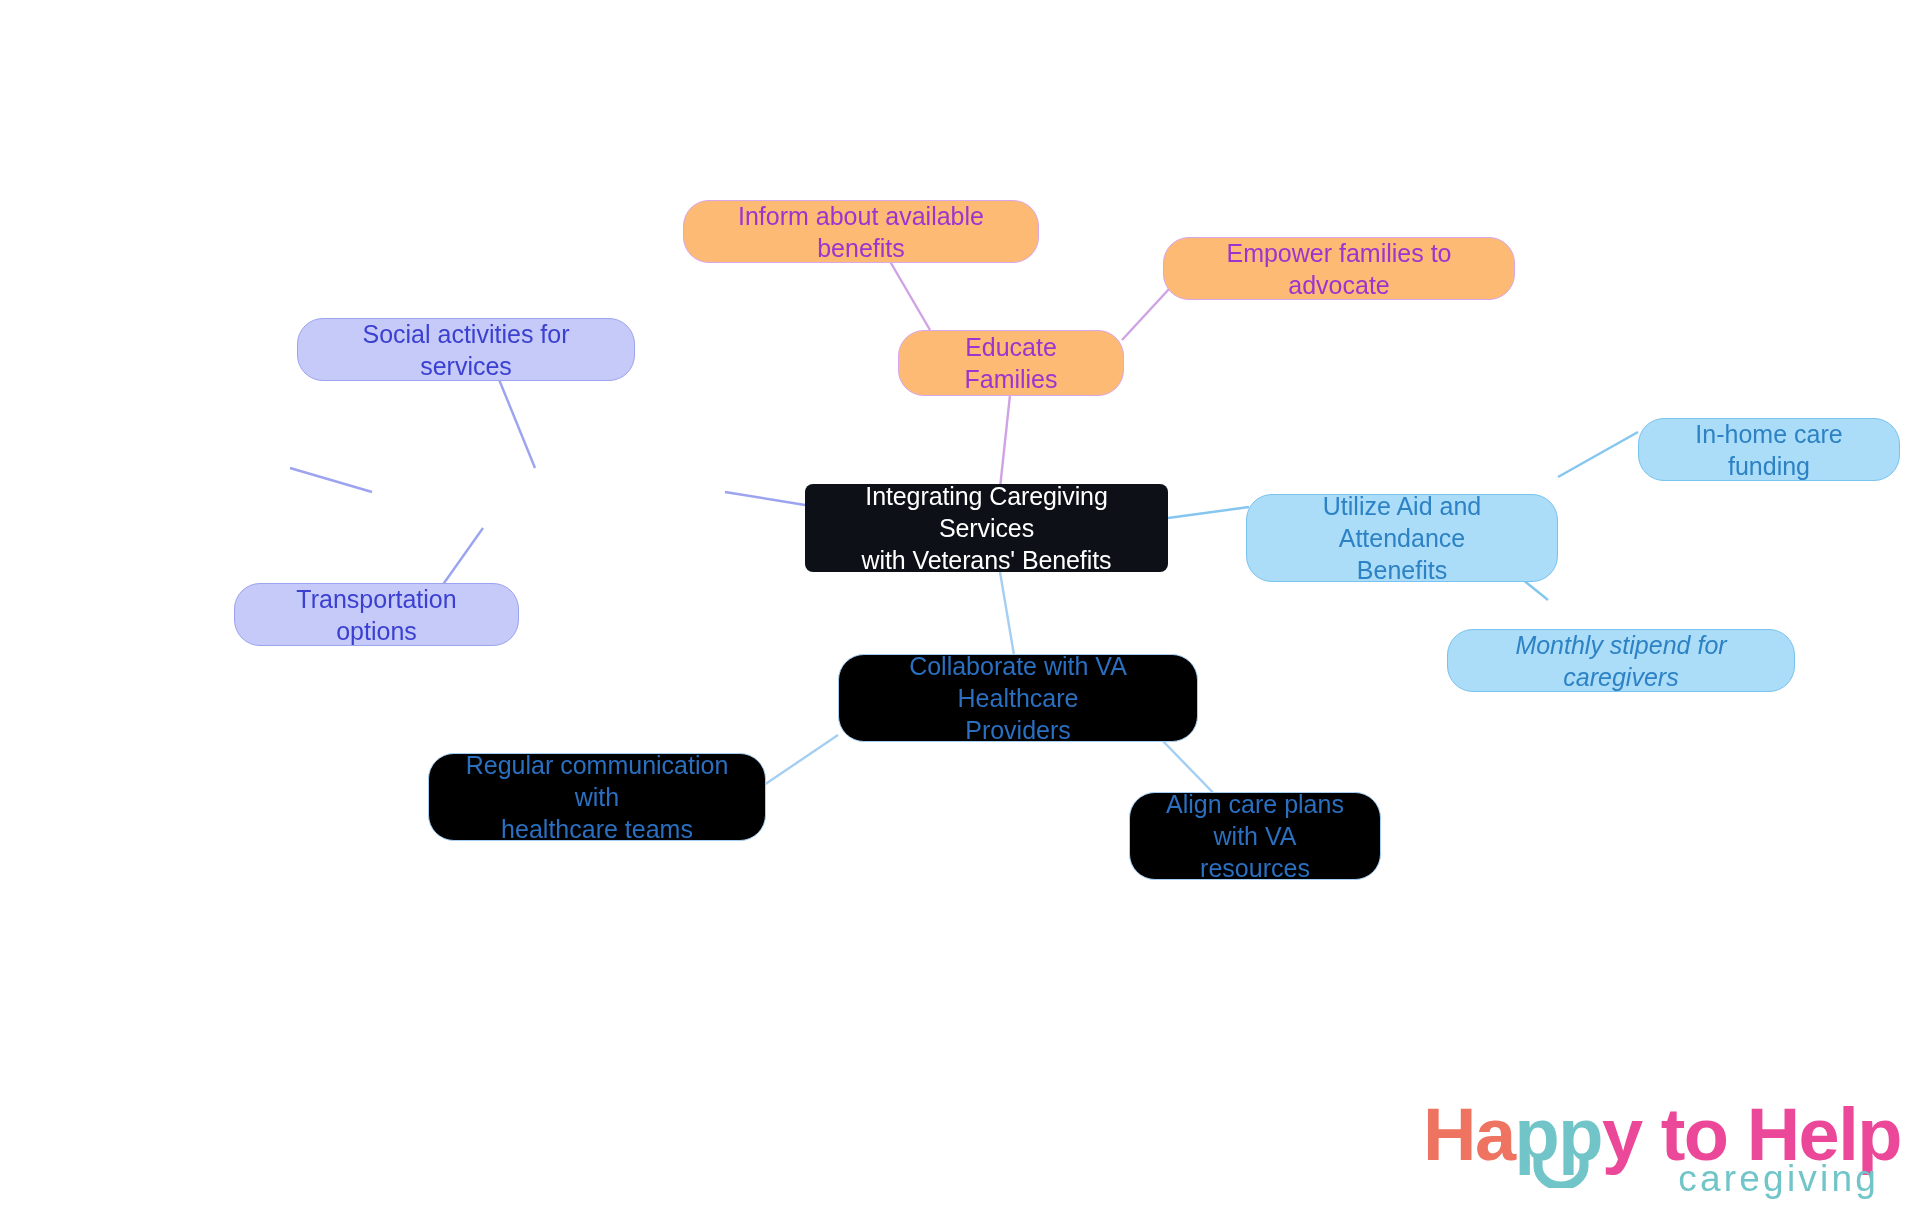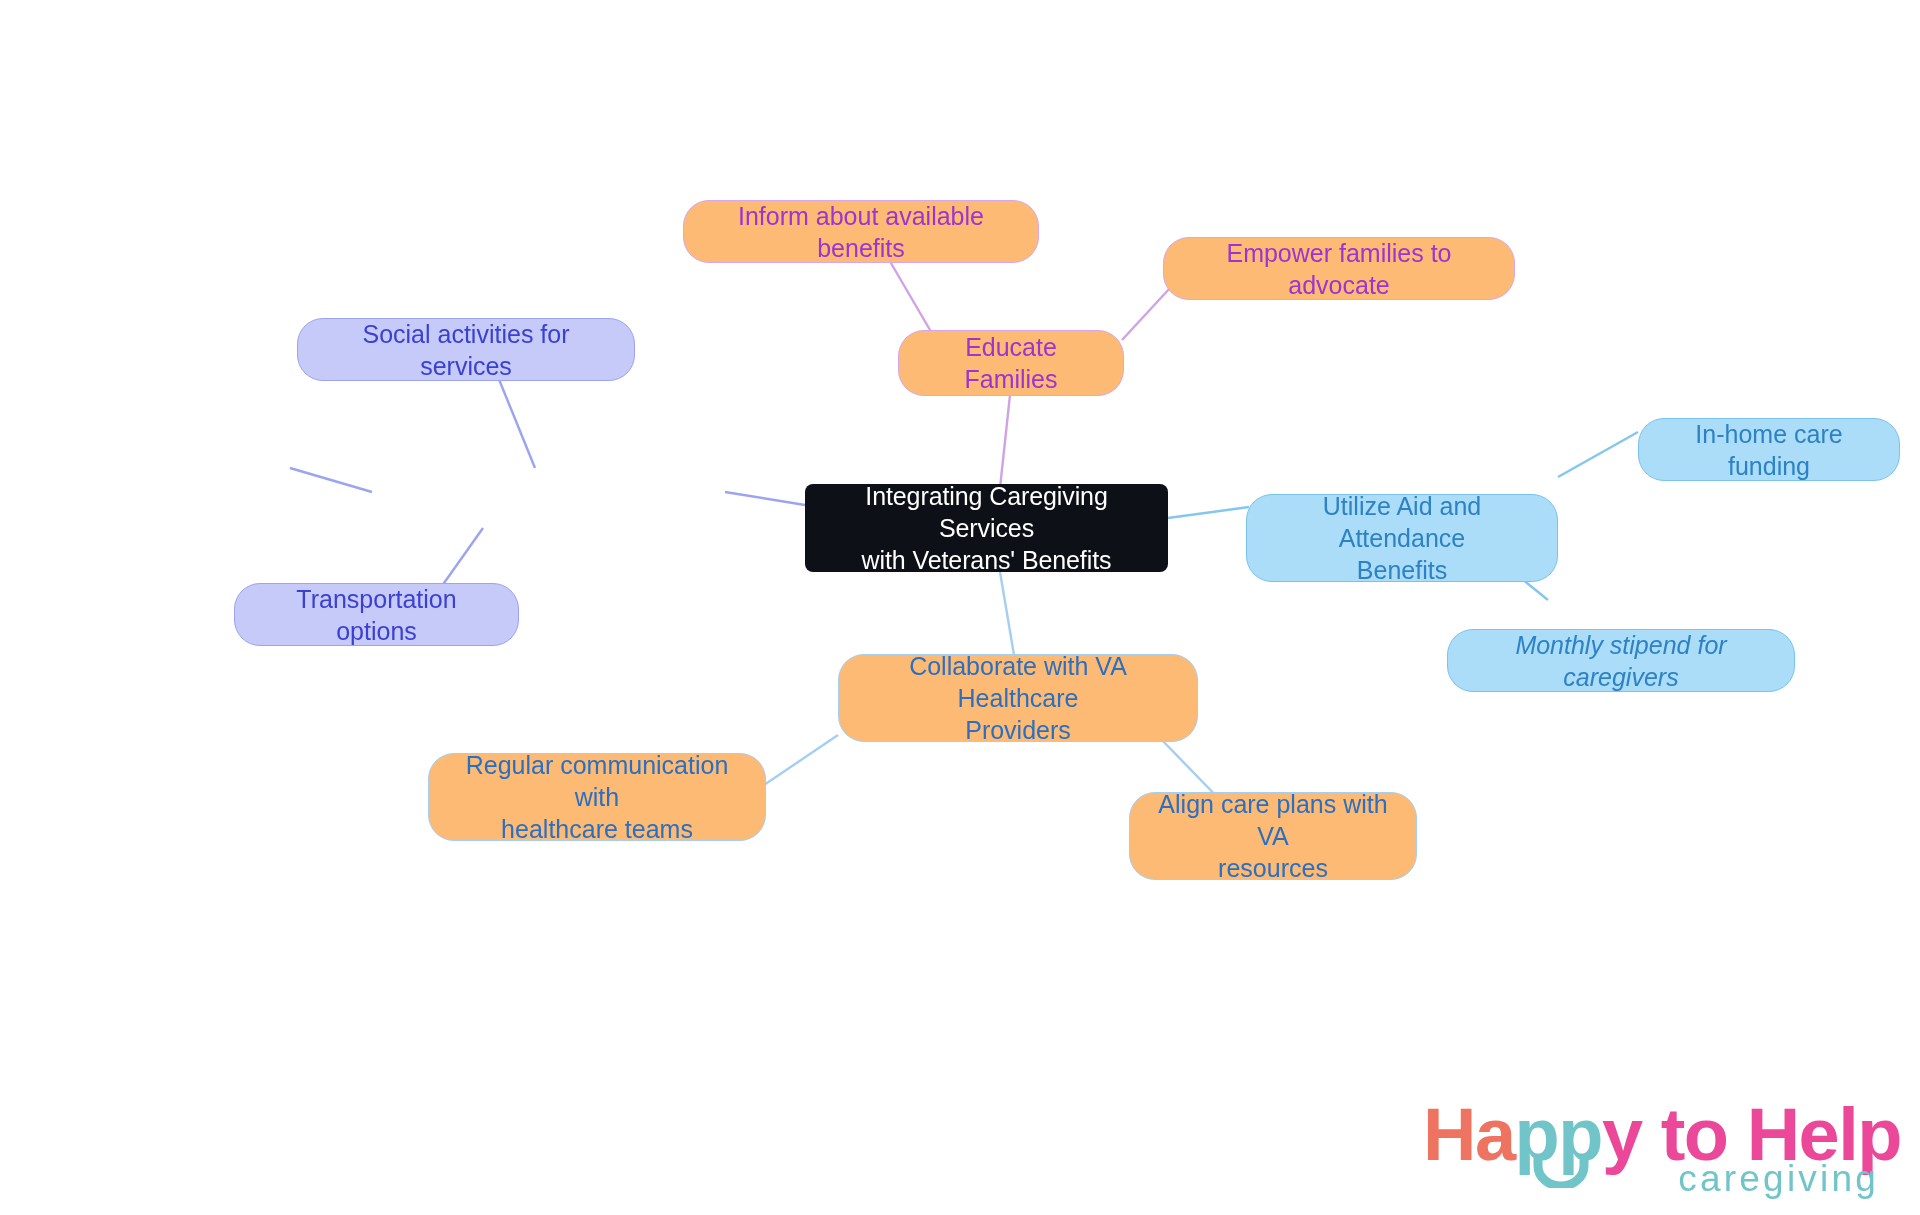--- a/index.html
+++ b/index.html
@@ -70,21 +70,21 @@
 
   .node.blue-mid {
     background: #abdcf8;
     border: 1.6px solid #79c3ef;
     color: #2c82c4;
     font-size: 25px;
     margin-top: 32px;
   }
 
   .node.blue-light {
-    background: #fdba74;
+    background: #000000;
     border: 1.6px solid #a5cef3;
     color: #2a6fc0;
     font-size: 25px;
   }
 
   
   #logo {
     position: absolute;
     left: 1423px;
     top: 1098px;
@@ -168,21 +168,21 @@
   <div class="node blue-mid" style="left:1638px; top:386px; width:262px; height:63px;">In-home care funding</div>
 
   <div class="node blue-mid" style="left:1447px; top:597px; width:348px; height:63px;font-style:italic;">Monthly stipend for caregivers</div>
 
   <div class="node blue-light" style="left:838px; top:654px; width:360px; height:88px;">Collaborate with VA Healthcare
 Providers</div>
 
   <div class="node blue-light" style="left:428px; top:753px; width:338px; height:88px;">Regular communication with
 healthcare teams</div>
 
-  <div class="node blue-light" style="left:1129px; top:792px; width:288px; height:88px;">Align care plans with VA
+  <div class="node blue-light" style="left:1129px; top:792px; width:252px; height:88px;">Align care plans with VA
 resources</div>
 
   <div id="logo">
     <div class="logo-word">
       <span style="color:#ef7361;">Ha</span><span style="color:#71c5c8;">pp</span><span style="color:#ec4899;">y to Help</span>
     </div>
     <svg id="smile" viewBox="0 0 56 34" xmlns="http://www.w3.org/2000/svg">
       <path d="M 5 2 L 5 12 A 23 20 0 0 0 51 12 L 51 2" fill="none" stroke="#71c5c8" stroke-width="9" stroke-linecap="butt"></path>
     </svg>
     <div class="logo-sub" style="color:#71c5c8;">caregiving</div>

